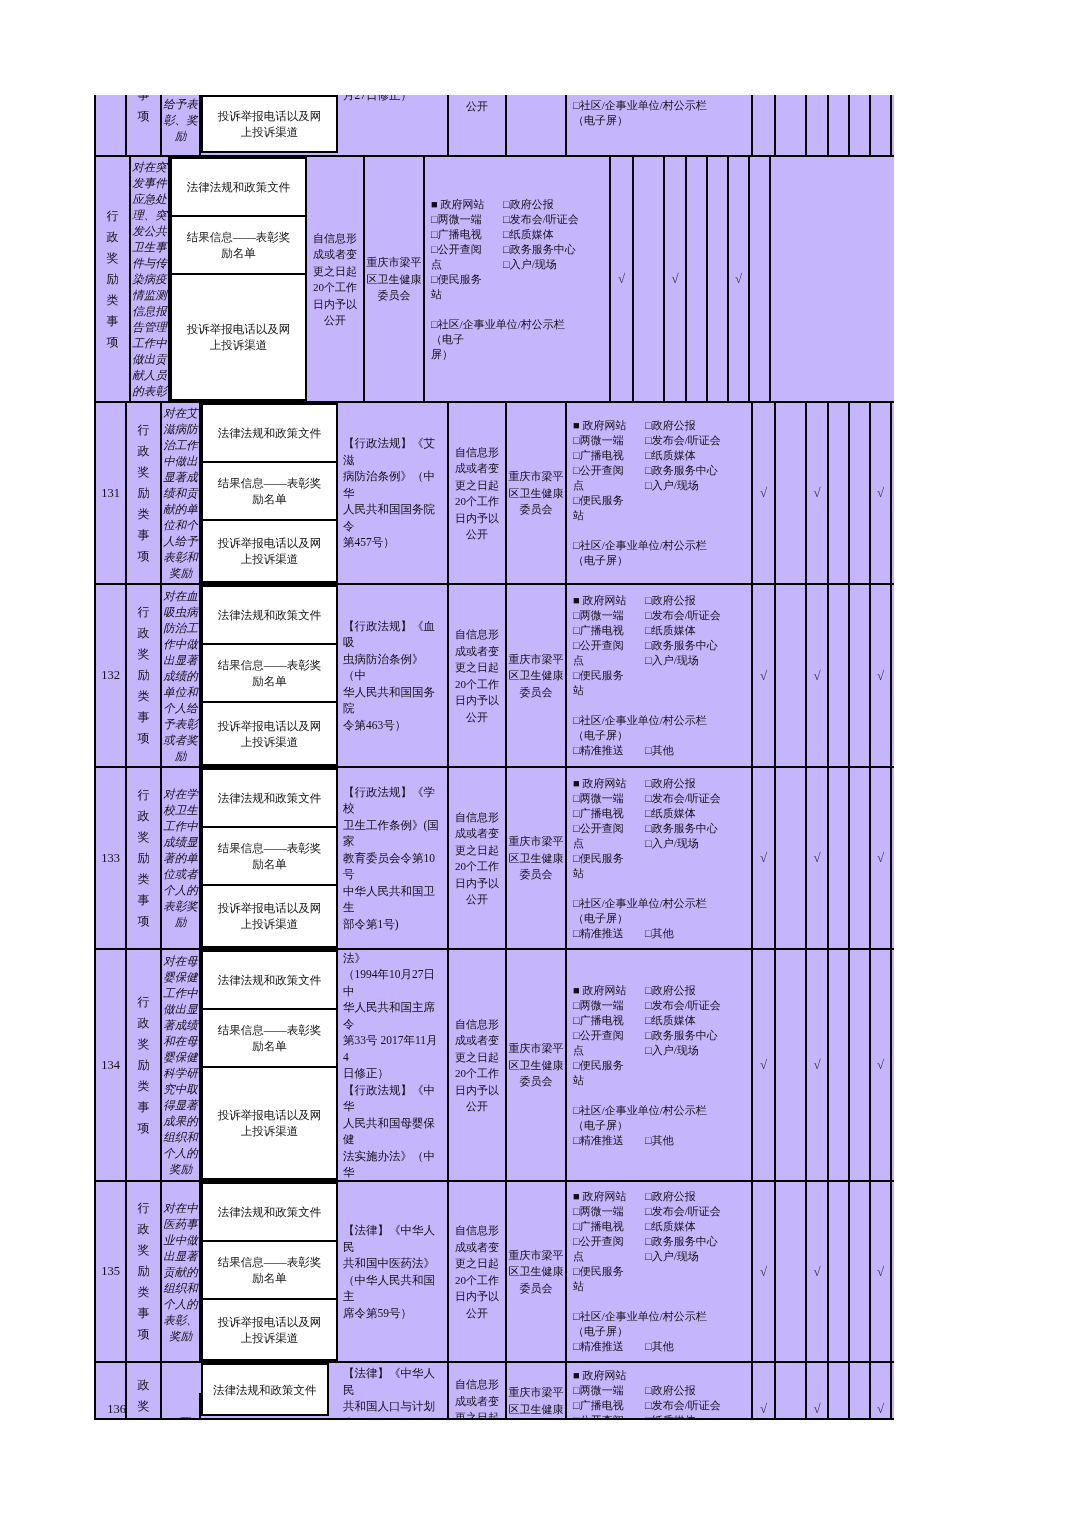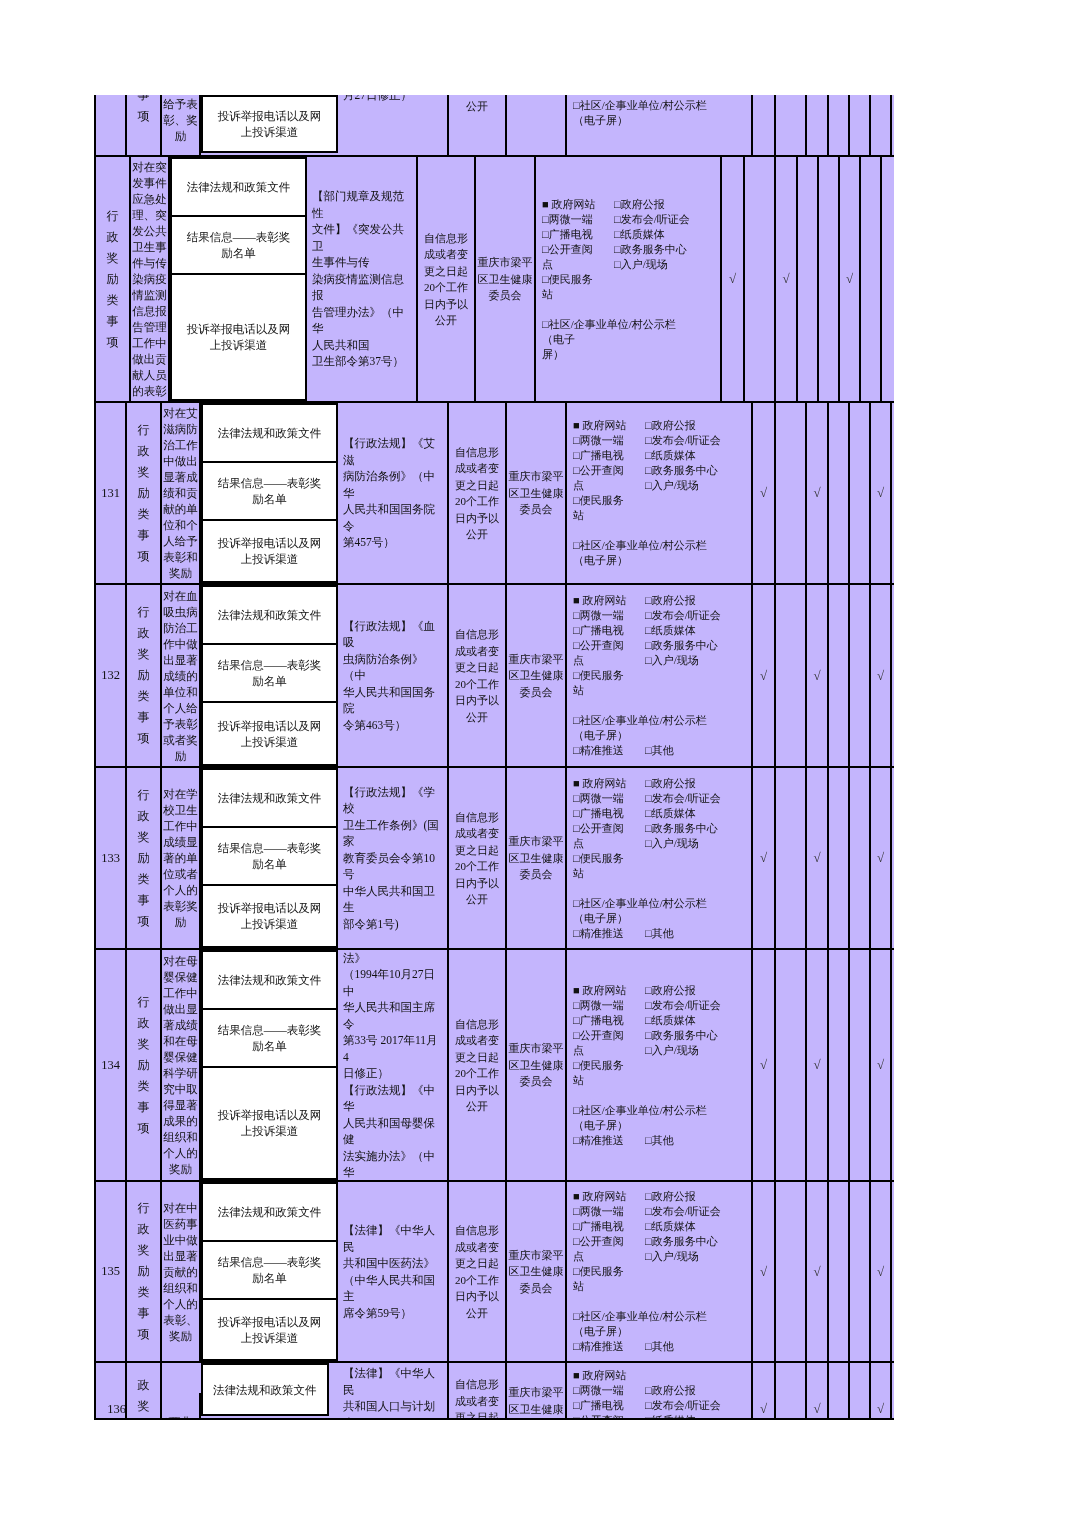--- a/index.html
+++ b/index.html
@@ -12,21 +12,21 @@
     overflow:hidden;border-left:2px solid #000;background:#c4b5fd;
   }
   .row{display:flex;border-bottom:2px solid #000;box-sizing:border-box;overflow:hidden;}
   .c{
     box-sizing:border-box;border-right:2px solid #000;display:flex;
     align-items:center;justify-content:center;overflow:hidden;flex-shrink:0;
   }
   .num{width:31px;font-size:12.5px;}
   .cat{width:35px;}
   .vtext{width:14px;line-height:21px;font-size:12px;word-break:break-all;text-align:center;white-space:normal;display:inline-block;}
-  .desc{width:39px;}
+  .desc{width:39px;font-style:italic;}
   .dtext{width:100%;padding:0 1px;font-size:11.5px;line-height:16px;text-align:center;word-break:break-all;box-sizing:border-box;display:inline-block;}
   .sub{width:137px;border-right:none;flex-direction:column;align-items:stretch;justify-content:flex-start;}
   .sb{
     box-sizing:border-box;border:2px solid #000;height:60px;flex-shrink:0;
     display:flex;align-items:center;justify-content:center;text-align:center;
     font-size:11.5px;line-height:16px;padding:0 10px;background:#fff;
   }
   .sb + .sb{margin-top:-2px;}
   .sb:last-child{flex:1 1 auto;height:auto;min-height:56px;}
   .legal{width:111px;justify-content:flex-start;}
@@ -112,29 +112,20 @@
         <div class="sb">
           <span>法律法规和政策文件</span>
         </div>
         <div class="sb">
           <span>结果信息——表彰奖励名单</span>
         </div>
         <div class="sb">
           <span>投诉举报电话以及网上投诉渠道</span>
         </div>
       </div>
-      <div class="c legal">
-        <span class="ltext">【部门规章及规范性
-文件】《突发公共卫
-生事件与传
-染病疫情监测信息报
-告管理办法》（中华
-人民共和国
-卫生部令第37号）</span>
-      </div>
       <div class="c timing">
         <span class="ptext">自信息形
 成或者变
 更之日起
 20个工作
 日内予以
 公开</span>
       </div>
       <div class="c agency">
         <span class="ptext">重庆市梁平

